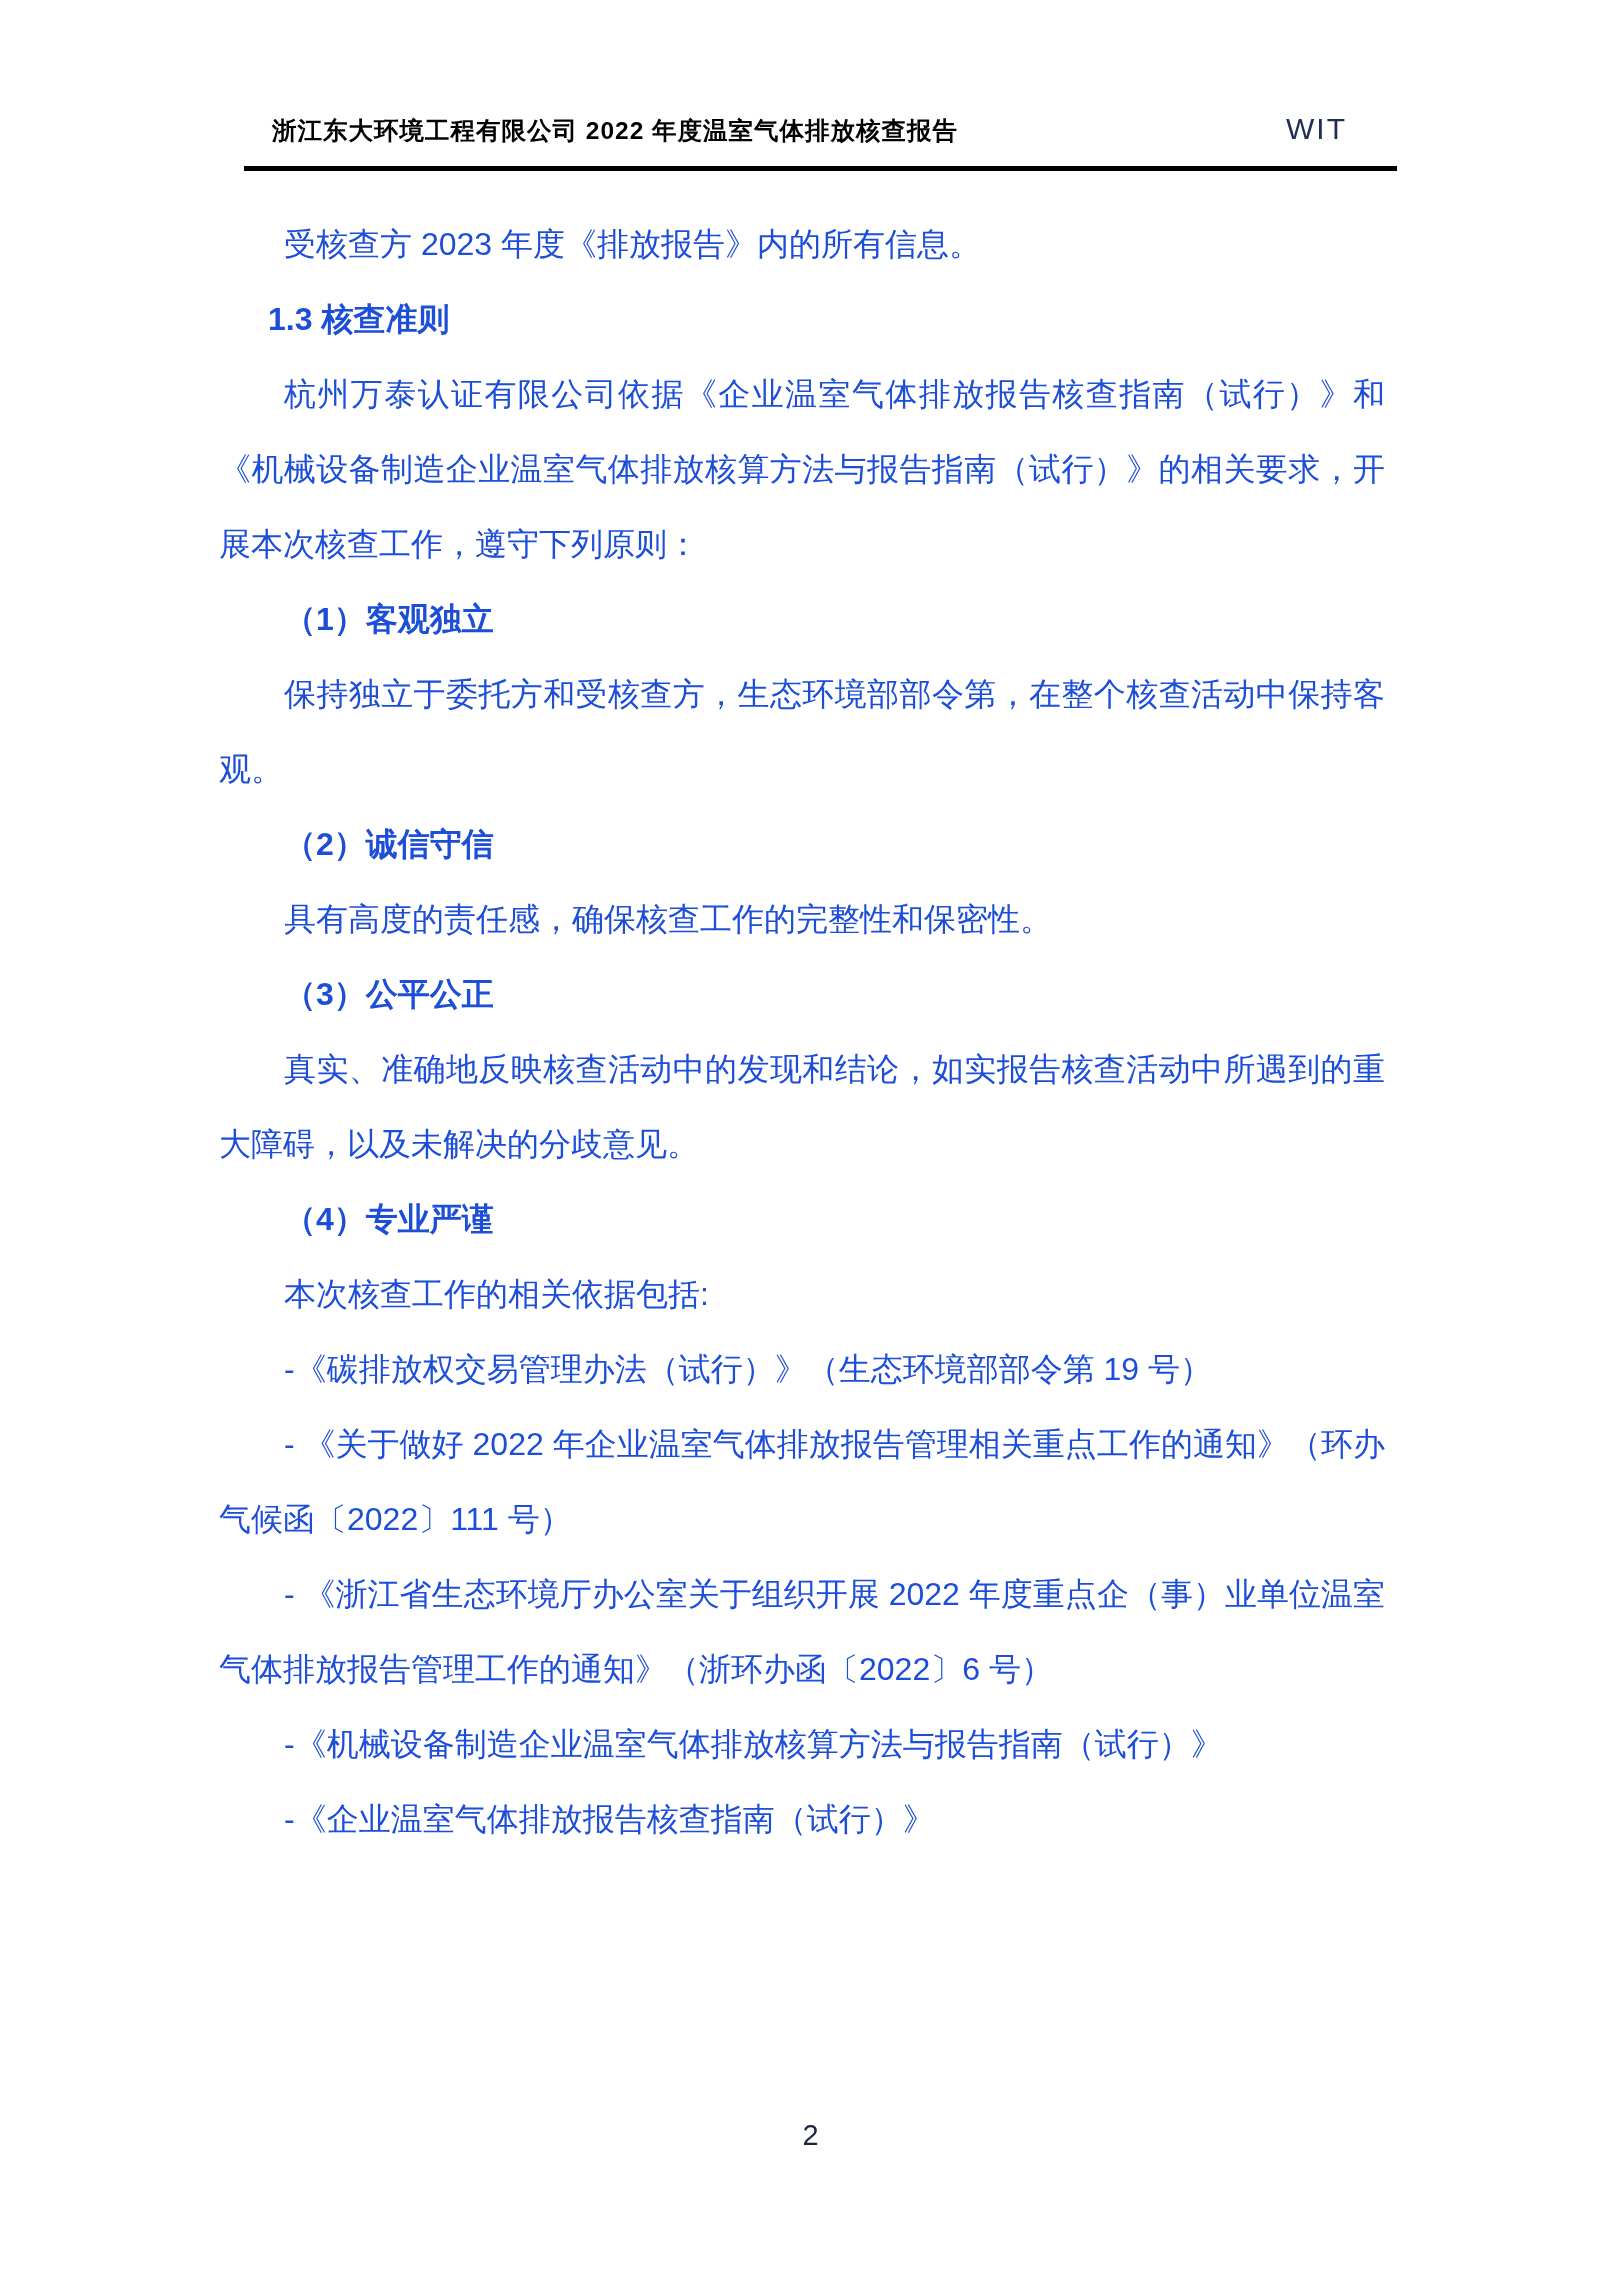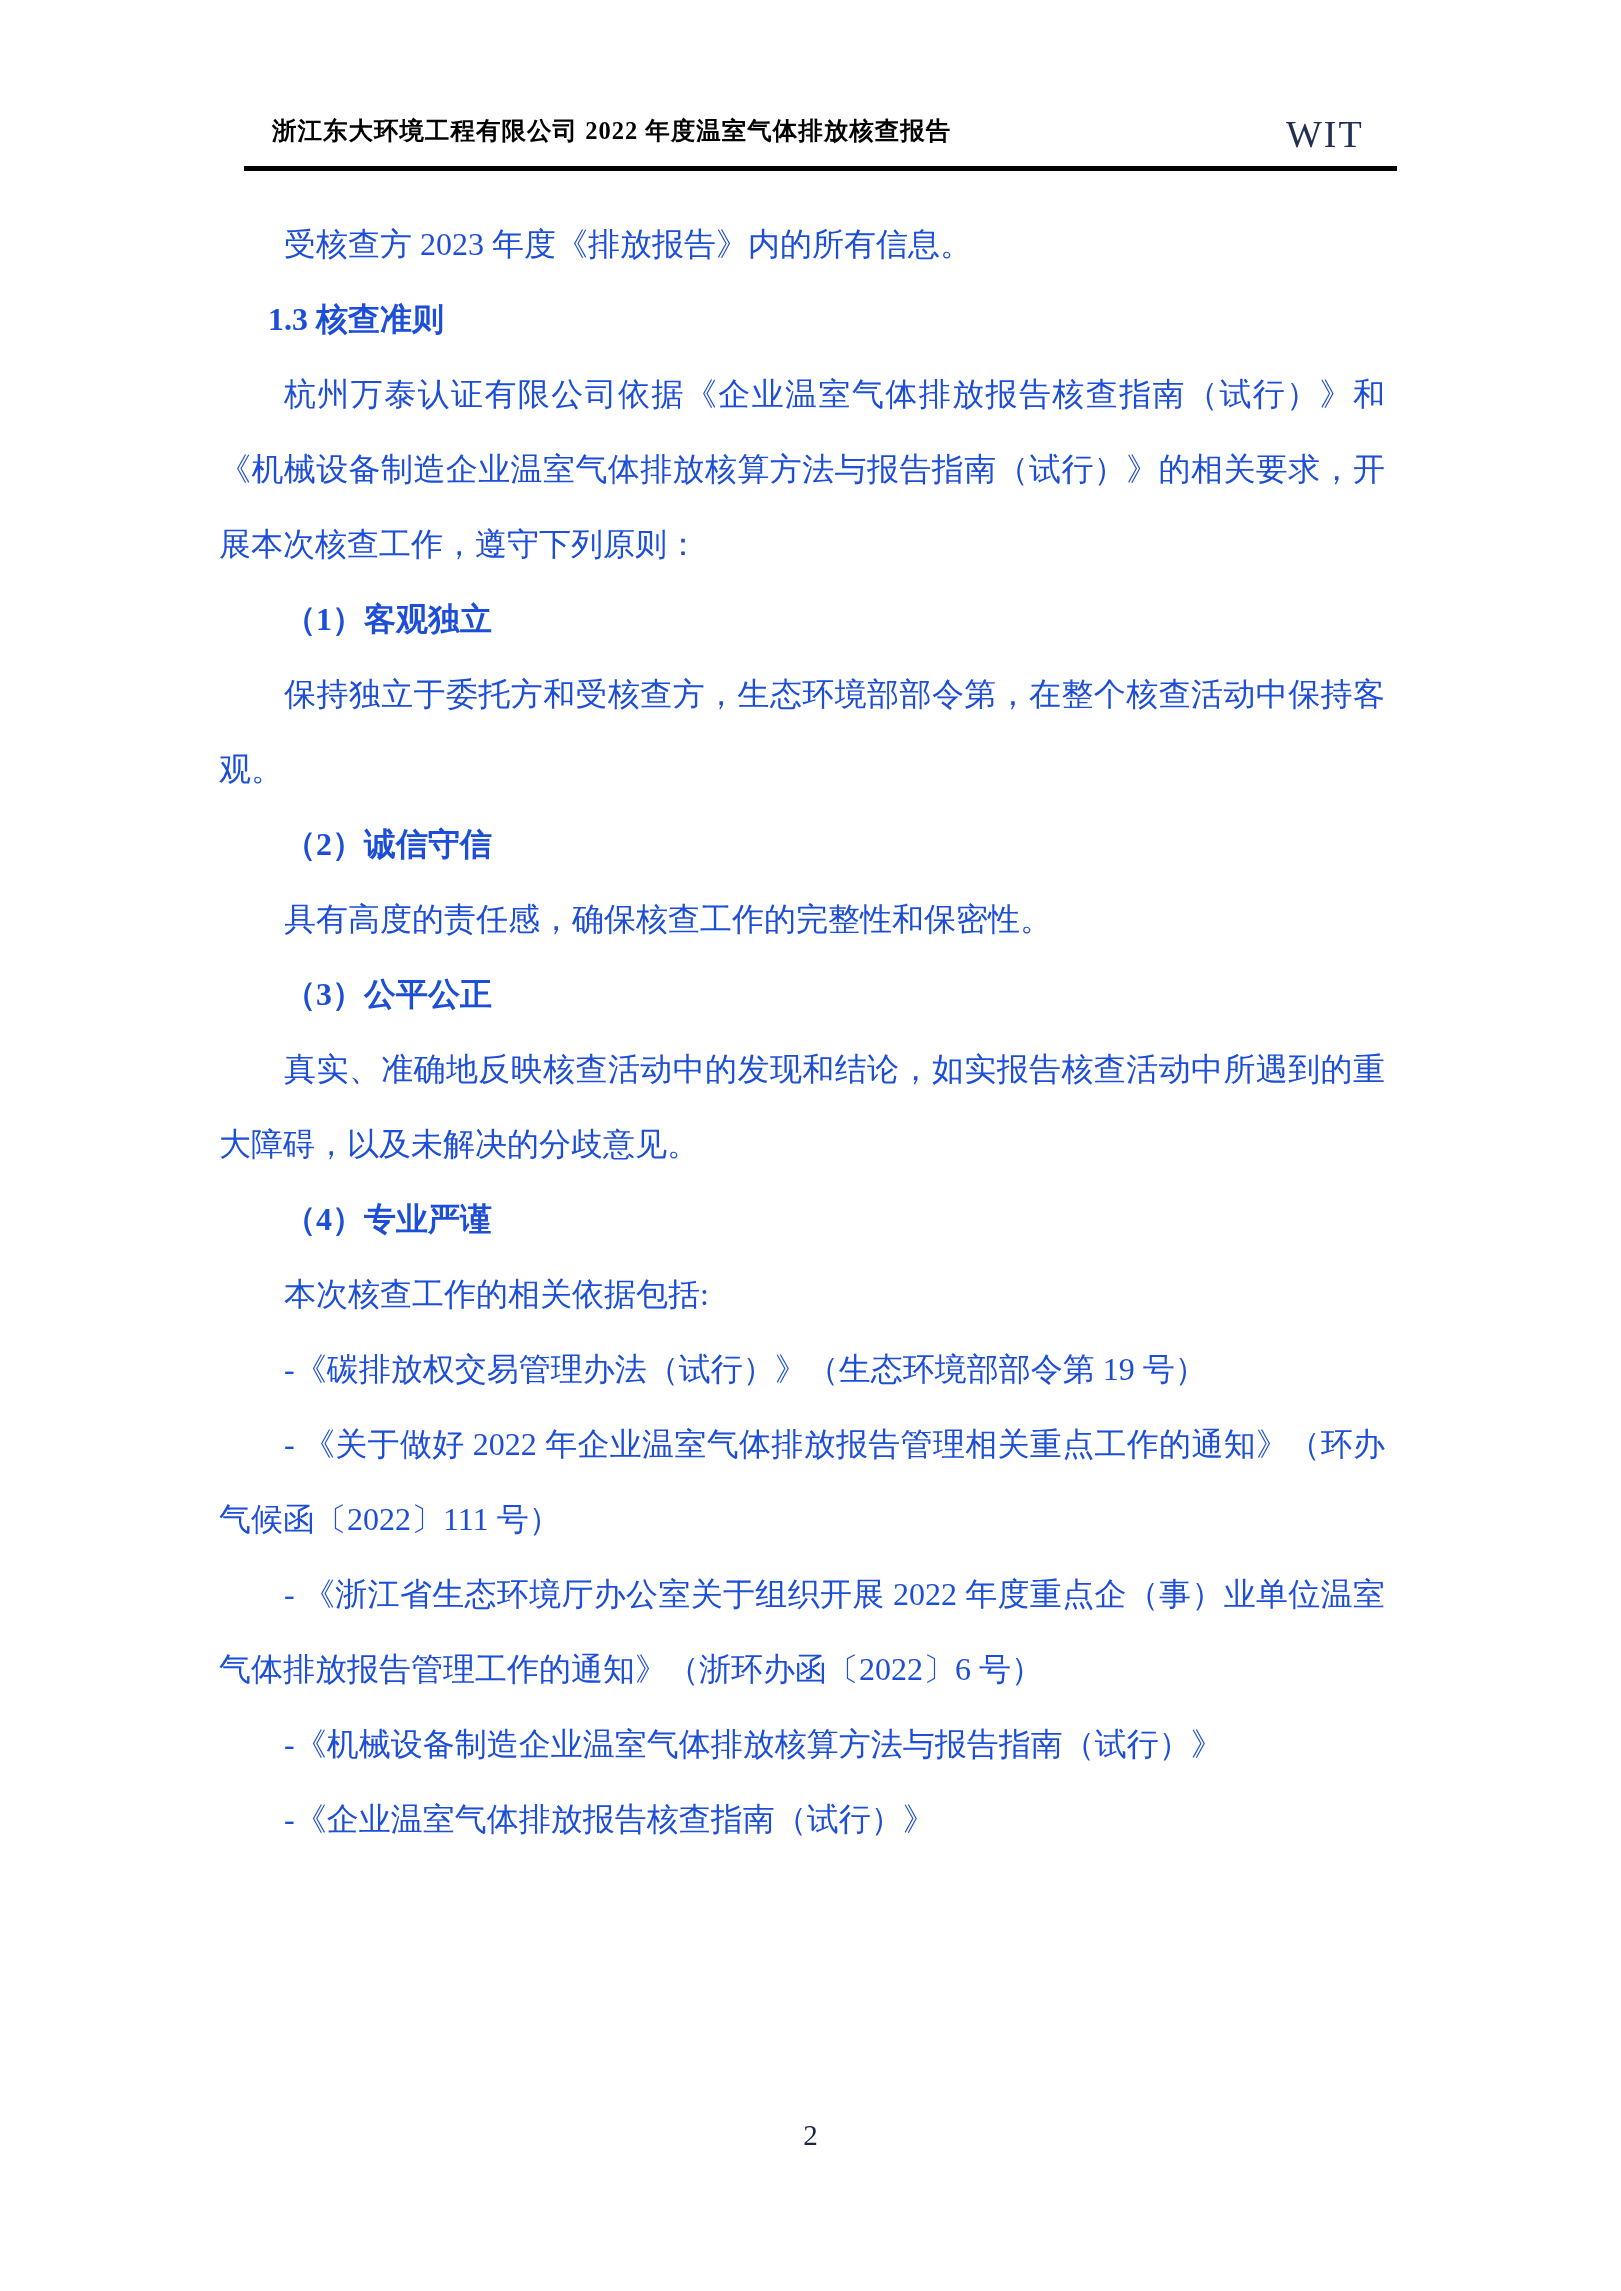--- a/index.html
+++ b/index.html
@@ -1,31 +1,31 @@
 <!DOCTYPE html>
 <html><head>
 <meta charset="utf-8">
 <style>
   html,body { margin:0; padding:0; background:#ffffff; }
   .page {
     position:relative;
     width:1621px; height:2288px;
     background:#ffffff;
     overflow:hidden;
-    font-family:Liberation Serif, serif;
+    font-family:Liberation Sans, sans-serif;
     color:#000000;
   }
   .header-title {
     position:absolute; left:272px; top:114px;
     font-size:24.5px; font-weight:bold; color:#000000;
     white-space:nowrap; letter-spacing:1px;
   }
   .header-logo {
     position:absolute; left:1286px; top:112px;
-    font-size:38px; color:#203055; letter-spacing:2px;
+    font-size:30px; color:#203055; letter-spacing:2px;
   }
   .header-rule {
     position:absolute; left:244px; top:166px;
     width:1153px; height:4.9px; background:#000000;
   }
   .content {
     position:absolute; left:219px; top:207px; width:1166px;
     font-size:32px; line-height:75px;
     text-align:justify; color:#1d4ed8;
   }

